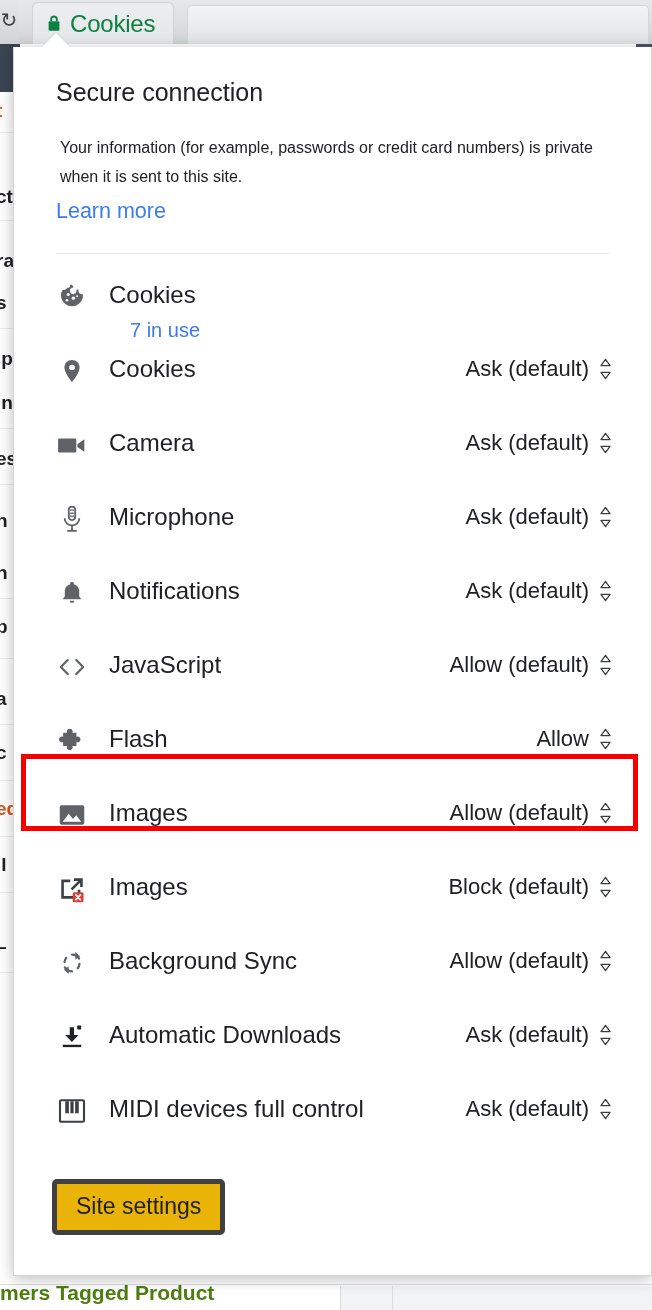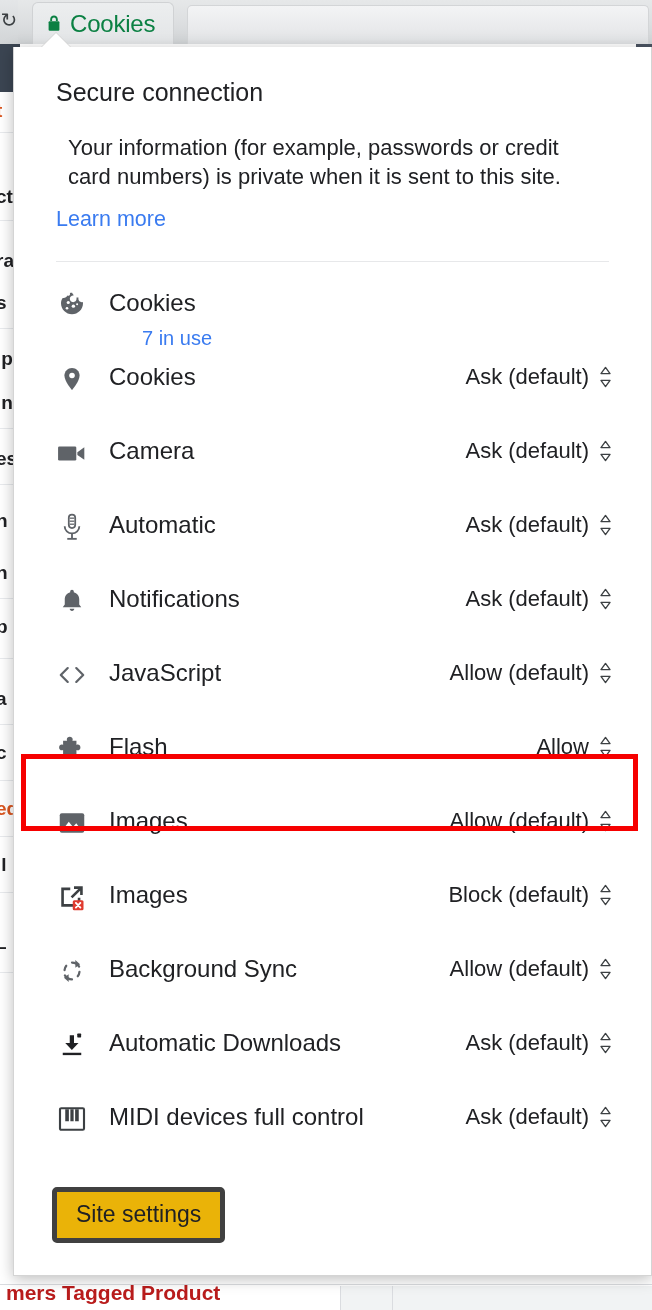--- a/index.html
+++ b/index.html
@@ -109,24 +109,24 @@
     position: absolute;
     left: 0; bottom: 0;
     width: 652px; height: 26px;
     background: #ffffff;
     border-top: 1px solid #dadce0;
     box-sizing: border-box;
     overflow: hidden;
   }
   .bg-bottom-text {
     position: absolute;
-    left: 6px; top: -4px;
+    left: 0; top: -4px;
     font-size: 21px;
     font-weight: 700;
-    color: #b91c1c;
+    color: #4d7c0f;
     white-space: nowrap;
   }
   .bg-bottom-cell {
     position: absolute;
     top: 1px; height: 24px;
     background: #f1f3f4;
     border-left: 1px solid #dadce0;
     box-sizing: border-box;
   }
 
@@ -187,24 +187,24 @@
     padding: 30px 42px 0 42px;
   }
   .bubble-title {
     font-size: 25px;
     color: #202124;
     line-height: 30px;
     margin: 0 0 26px 0;
     font-weight: 400;
   }
   .bubble-desc {
-    font-size: 22px;
+    font-size: 16px;
     color: #202124;
     line-height: 29px;
-    margin: 12px;
+    margin: 4px;
     max-width: 545px;
   }
   .bubble-link {
     display: inline-block;
     margin-top: 2px;
     font-size: 21.5px;
     line-height: 29px;
     color: #3a7bf0;
     text-decoration: none;
     cursor: pointer;
@@ -246,21 +246,20 @@
     line-height: 34px;
     white-space: nowrap;
   }
   .perm-sub {
     position: absolute;
     left: 90px;
     top: 47px;
     font-size: 20px;
     color: #3a7bf0;
     cursor: pointer;
-    margin-left: 12px;
   }
   .perm-control {
     margin-left: auto;
     margin-top: 10px;
     display: flex;
     align-items: center;
     gap: 10px;
     padding-right: 13px;
   }
   .perm-value {
@@ -455,21 +454,21 @@
           <svg viewBox="0 0 24 26" width="26" height="28" aria-hidden="true">
             <rect x="9" y="1.5" width="6" height="12.5" rx="3" fill="none" stroke="#5f6368" stroke-width="1.6"></rect>
             <line x1="9.8" y1="4.8" x2="14.2" y2="4.8" stroke="#5f6368" stroke-width="1.2"></line>
             <line x1="9.8" y1="7.6" x2="14.2" y2="7.6" stroke="#5f6368" stroke-width="1.2"></line>
             <line x1="9.8" y1="10.4" x2="14.2" y2="10.4" stroke="#5f6368" stroke-width="1.2"></line>
             <path d="M5.2 12.2a6.8 6.8 0 0 0 13.6 0" fill="none" stroke="#5f6368" stroke-width="1.7"></path>
             <line x1="12" y1="19" x2="12" y2="23.5" stroke="#5f6368" stroke-width="1.7"></line>
             <line x1="7.6" y1="24" x2="16.4" y2="24" stroke="#5f6368" stroke-width="1.7"></line>
           </svg>
         </span>
-        <span class="perm-name">Automatic</span>
+        <span class="perm-name">Microphone</span>
         <span class="perm-control">
           <span class="perm-value">Ask (default)</span>
           <span class="perm-chevrons">
             <svg viewBox="0 0 10 18" width="13" height="22" aria-hidden="true">
               <path d="M5 1.2 1.3 6.2h7.4z" fill="none" stroke="#3c4043" stroke-width="1.1" stroke-linejoin="round"></path>
               <path d="M5 16.8 1.3 11.8h7.4z" fill="none" stroke="#3c4043" stroke-width="1.1" stroke-linejoin="round"></path>
             </svg>
           </span>
         </span>
       </div>

